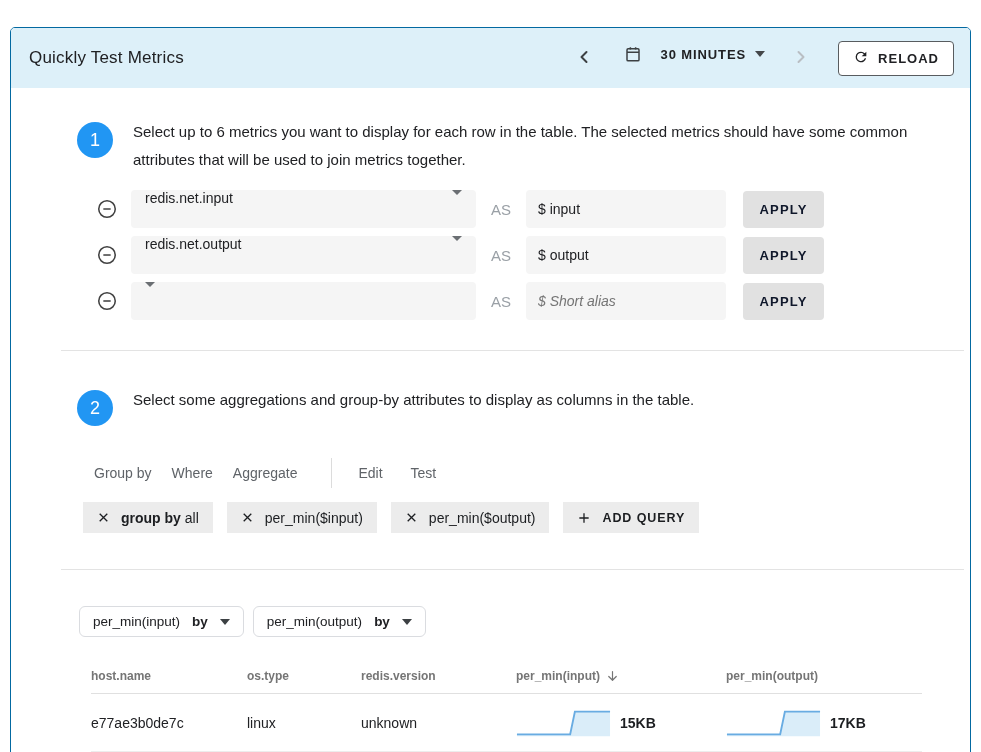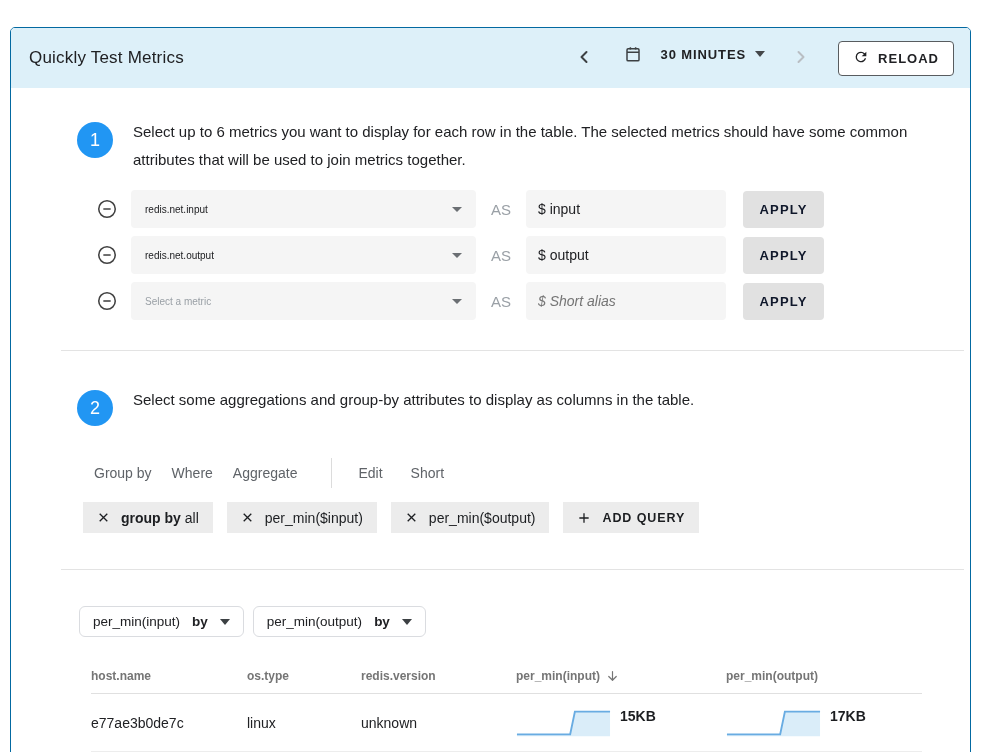--- a/index.html
+++ b/index.html
@@ -34,22 +34,22 @@
     background: var(--accent, #2196f3); color: #fff; font-size: 18px;
     display: flex; align-items: center; justify-content: center; margin-top: 6px; }
   .step-text { margin-left: 20px; font-size: 15px; line-height: 28px;
     color: #202124; max-width: 785px; padding-top: 2px; }
 
   .metric-rows { margin: 16px 0 0 19px; }
   .metric-row { display: flex; align-items: center; margin-top: 8px; }
   .metric-row:first-child { margin-top: 0; }
   .remove-icon { display: flex; color: #424242; cursor: pointer; background: none; border: none; padding: 0; }
   .metric-select { width: 345px; height: 38px; background: #f5f5f5; border-radius: 4px;
-    margin-left: 13px; display: flex; align-items: center; padding: 0 14px;
-    font-size: 10px; cursor: pointer; }
+    margin-left: 13px; display: flex; align-items: flex-start; padding: 0 14px;
+    font-size: 14px; cursor: pointer; }
   .metric-select .sel-label { flex: 1; }
   .metric-select .sel-caret { width: 0; height: 0; border-left: 5px solid transparent;
     border-right: 5px solid transparent; border-top: 5px solid #6b6f73; }
   .as-label { width: 50px; text-align: center; color: #9aa0a6; font-size: 15px; }
   .alias-input { width: 200px; height: 38px; background: #f5f5f5; border: none;
     border-radius: 4px; padding: 0 12px; font-size: 14px; color: #202124;
     font-family: inherit; }
   .alias-input.placeholder { color: #9aa0a6; font-style: italic; }
   .apply-btn { margin-left: 17px; width: 81px; height: 37px; background: #e1e1e1;
     border: none; border-radius: 4px; color: #0f172a; font-size: 13px; font-weight: 700;
@@ -82,21 +82,21 @@
   .sel-btn .caret-down { border-top-color: #3c4043; margin-left: 0; }
 
   .results-table { margin: 22px 0 0 0; padding-left: 14px; }
   .thead, .trow { display: grid; grid-template-columns: 156px 114px 155px 210px 1fr;
     align-items: center; }
   .thead { height: 34px; font-size: 12px; font-weight: 700; color: #757575; }
   .thead .th { display: flex; align-items: center; gap: 5px; }
   .sort-icon { display: flex; color: #757575; }
   .thead-line { border: none; border-top: 1px solid #e0e0e0; margin: 0 0 0 0; }
   .trow { height: 58px; font-size: 14px; border-bottom: 1px solid #ededed; }
-  .spark-cell { display: flex; align-items: flex-start; gap: 9px; }
+  .spark-cell { display: flex; align-items: center; gap: 9px; }
   .spark { display: block; }
   .spark-value { font-weight: 700; font-size: 14px; color: #1c1e21; }
 </style>
 </head>
 <body>
 
 <div class="card">
 
   <div class="card-header">
     <div class="title">Quickly Test Metrics</div>
@@ -180,21 +180,20 @@
       </div>
 
       <div class="metric-row">
         <button class="remove-icon">
           <svg width="22" height="22" viewBox="0 0 24 24" fill="none" stroke="currentColor" stroke-width="1.7">
               <circle cx="12" cy="12" r="9"></circle>
               <line x1="8" y1="12" x2="16" y2="12"></line>
             </svg>
         </button>
         <div class="metric-select">
-          <span class="sel-label placeholder-text">Select a metric</span>
           <span class="sel-caret"></span>
         </div>
         <div class="as-label">AS</div>
         <input class="alias-input placeholder" readonly="" placeholder="$ Short alias" style="">
         <button class="apply-btn">APPLY</button>
       </div>
 
     </div>
 
     <hr class="divider">
@@ -203,21 +202,21 @@
       <div class="step-circle">2</div>
       <div class="step-text">Select some aggregations and group-by attributes to display as columns in the table.</div>
     </div>
 
     <div class="agg-menu">
       <span class="menu-item">Group by</span>
       <span class="menu-item">Where</span>
       <span class="menu-item">Aggregate</span>
       <span class="menu-sep"></span>
       <span class="menu-item wide">Edit</span>
-      <span class="menu-item">Short</span>
+      <span class="menu-item">Test</span>
     </div>
 
     <div class="chips-row">
       <button class="chip">
         <span class="x-icon">
           <svg width="13" height="13" viewBox="0 0 24 24">
               <path d="M5 5l14 14M19 5L5 19" fill="none" stroke="currentColor" stroke-width="2.4"></path>
             </svg>
         </span>
         <span><span class="bold">group by</span> <span>all</span></span>

